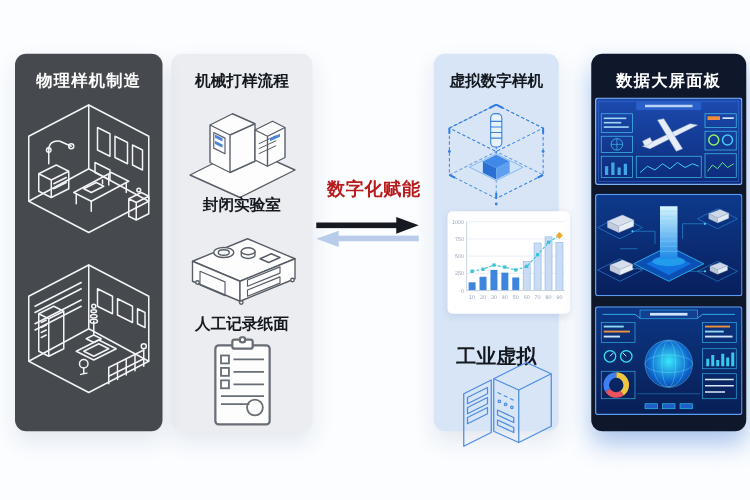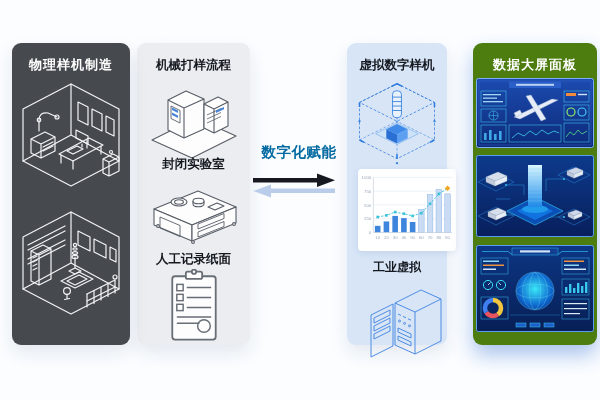--- a/index.html
+++ b/index.html
@@ -10,28 +10,28 @@
   .panel-title{display:block;text-align:center;font-size:13px;font-weight:700;letter-spacing:1px;padding-top:13px}
   .sec-label{display:block;position:absolute;left:0;right:0;text-align:center;font-weight:700;color:#14181f}
   .icon-slot{position:absolute;left:0;right:0;display:flex;justify-content:center}
   
   .panel-physical{left:12px;width:118px;background:#46494e}
   .panel-physical .panel-title{color:#fff}
   
   .panel-mech{left:137px;width:113px;background:#ebedf0}
   
   .center-block{position:absolute;left:250px;top:142px;width:98px;text-align:center}
-  .center-text{font-size:14.5px;font-weight:700;color:#0369a1;line-height:1.45;letter-spacing:.5px}
+  .center-text{font-size:14.5px;font-weight:700;color:#b91c1c;line-height:1.45;letter-spacing:.5px}
   .center-arrows{margin-top:10px}
   
   .panel-virtual{left:347px;width:100px;background:#d8e5f7}
   .chart-card{position:absolute;left:11px;top:126px;width:98px;height:82px;background:#ffffff;border-radius:4px;box-shadow:0 2px 6px rgba(40,80,140,.12)}
   .chart-card svg{width:100%;height:100%}
   
-  .panel-dash{left:473px;width:124px;background:#4d7c0f;box-shadow:0 10px 20px rgba(20,90,200,.35)}
+  .panel-dash{left:473px;width:124px;background:#0f172a;box-shadow:0 10px 20px rgba(20,90,200,.35)}
   .panel-dash .panel-title{color:#fff}
   .dash{position:absolute;left:0;right:0;display:flex;justify-content:center}
   svg{display:block}
   svg text{font-family:"Liberation Sans","DejaVu Sans",sans-serif}
 </style>
 </head>
 <body>
 
 <div class="stage">
 
@@ -225,21 +225,21 @@
           <text x="44.94444444444444" y="68.5" font-size="4.3" fill="#9aa7bb" text-anchor="middle">40</text>
           <text x="53.5" y="68.5" font-size="4.3" fill="#9aa7bb" text-anchor="middle">50</text>
           <text x="62.05555555555556" y="68.5" font-size="4.3" fill="#9aa7bb" text-anchor="middle">60</text>
           <text x="70.6111111111111" y="68.5" font-size="4.3" fill="#9aa7bb" text-anchor="middle">70</text>
           <text x="79.16666666666666" y="68.5" font-size="4.3" fill="#9aa7bb" text-anchor="middle">80</text>
           <text x="87.72222222222221" y="68.5" font-size="4.3" fill="#9aa7bb" text-anchor="middle">90</text>
           <line x1="15" y1="8" x2="15" y2="62" stroke="#c5d0de" stroke-width="0.7"></line>
           <line x1="15" y1="62" x2="92" y2="62" stroke="#c5d0de" stroke-width="0.7"></line>
         </svg>
     </div>
-    <span class="sec-label" style="top:216px;font-size:12px">工业虚拟</span>
+    <span class="sec-label" style="top:232px;font-size:16px">工业虚拟</span>
     <div class="icon-slot" style="top:234px">
       <svg width="96" height="92" viewBox="0 0 96 92">
         <g stroke="#4c8ce2" fill="none" stroke-width="1" stroke-linejoin="round">
           <path d="M46 26 L72 13 L92 22 V64 L66 77 L46 68 Z"></path>
           <path d="M46 26 L66 35 L92 22 M66 35 V77"></path>
           <path d="M49 51 l13 6 v4 l-13 -6 Z M49 59 l13 6 v4 l-13 -6 Z"></path>
           <path d="M49 37 l3 1.4 M54 39.4 l3 1.4 M59 41.8 l3 1.4"></path>
           <circle cx="50.5" cy="44" r="1"></circle>
             <circle cx="55.5" cy="46.4" r="1"></circle>
             <circle cx="60.5" cy="48.8" r="1"></circle>

